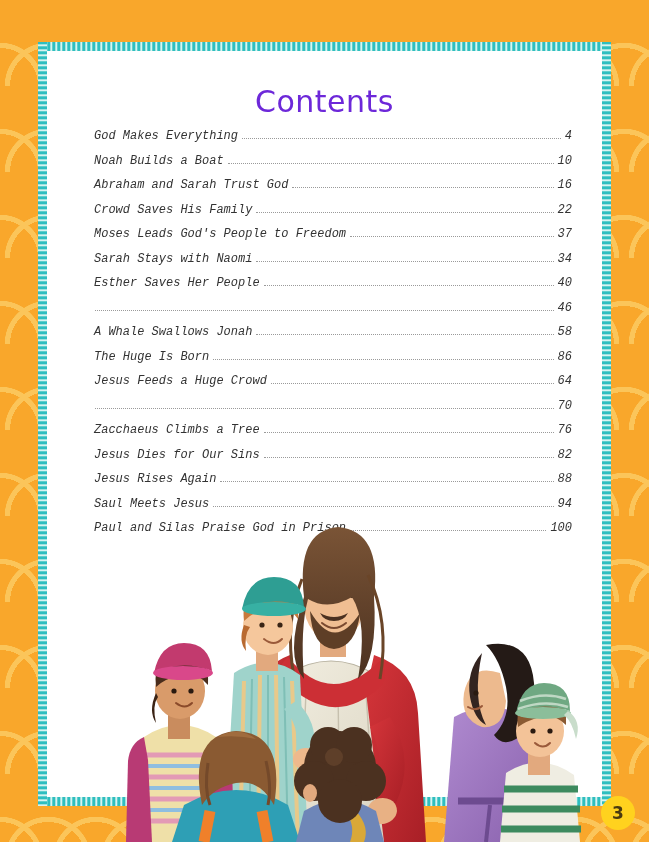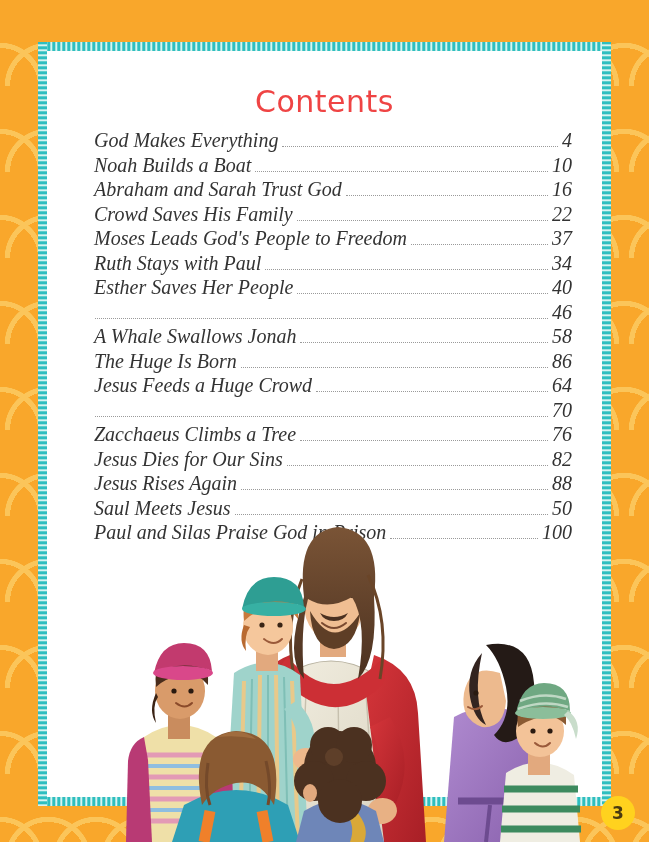--- a/index.html
+++ b/index.html
@@ -87,39 +87,39 @@
   
   .contents-title {
     position: absolute;
     left: 0;
     right: 0;
     top: 33px;
     text-align: center;
     font-family: "DejaVu Sans", sans-serif;
     font-size: 30px;
     font-weight: 400;
-    color: #ef4444;
+    color: #6d28d9;
     letter-spacing: 0.5px;
   }
 
   
   .toc {
     position: absolute;
     left: 47px;
     right: 30px;
     top: 78px;
   }
   .toc-row {
     display: flex;
     align-items: baseline;
     width: 100%;
     height: 24.5px;
-    font-family: Liberation Serif, serif;
+    font-family: Liberation Mono, monospace;
     font-style: italic;
-    font-size: 20px;
+    font-size: 12px;
     color: #333333;
     white-space: nowrap;
   }
   .toc-title {
     flex: 0 0 auto;
     padding-right: 3px;
   }
   .toc-dots {
     flex: 1 1 auto;
     position: relative;
@@ -200,21 +200,21 @@
             <span class="toc-title">Crowd Saves His Family</span>
             <span class="toc-dots"></span>
             <span class="toc-page">22</span>
           </div>
           <div class="toc-row">
             <span class="toc-title">Moses Leads God's People to Freedom</span>
             <span class="toc-dots"></span>
             <span class="toc-page">37</span>
           </div>
           <div class="toc-row">
-            <span class="toc-title">Ruth Stays with Paul</span>
+            <span class="toc-title">Sarah Stays with Naomi</span>
             <span class="toc-dots"></span>
             <span class="toc-page">34</span>
           </div>
           <div class="toc-row">
             <span class="toc-title">Esther Saves Her People</span>
             <span class="toc-dots"></span>
             <span class="toc-page">40</span>
           </div>
           <div class="toc-row">
             <span class="toc-dots"></span>
@@ -250,21 +250,21 @@
             <span class="toc-page">82</span>
           </div>
           <div class="toc-row">
             <span class="toc-title">Jesus Rises Again</span>
             <span class="toc-dots"></span>
             <span class="toc-page">88</span>
           </div>
           <div class="toc-row">
             <span class="toc-title">Saul Meets Jesus</span>
             <span class="toc-dots"></span>
-            <span class="toc-page">50</span>
+            <span class="toc-page">94</span>
           </div>
           <div class="toc-row">
             <span class="toc-title">Paul and Silas Praise God in Prison</span>
             <span class="toc-dots"></span>
             <span class="toc-page">100</span>
           </div>
         </div>
 
     </div>
   </div>

